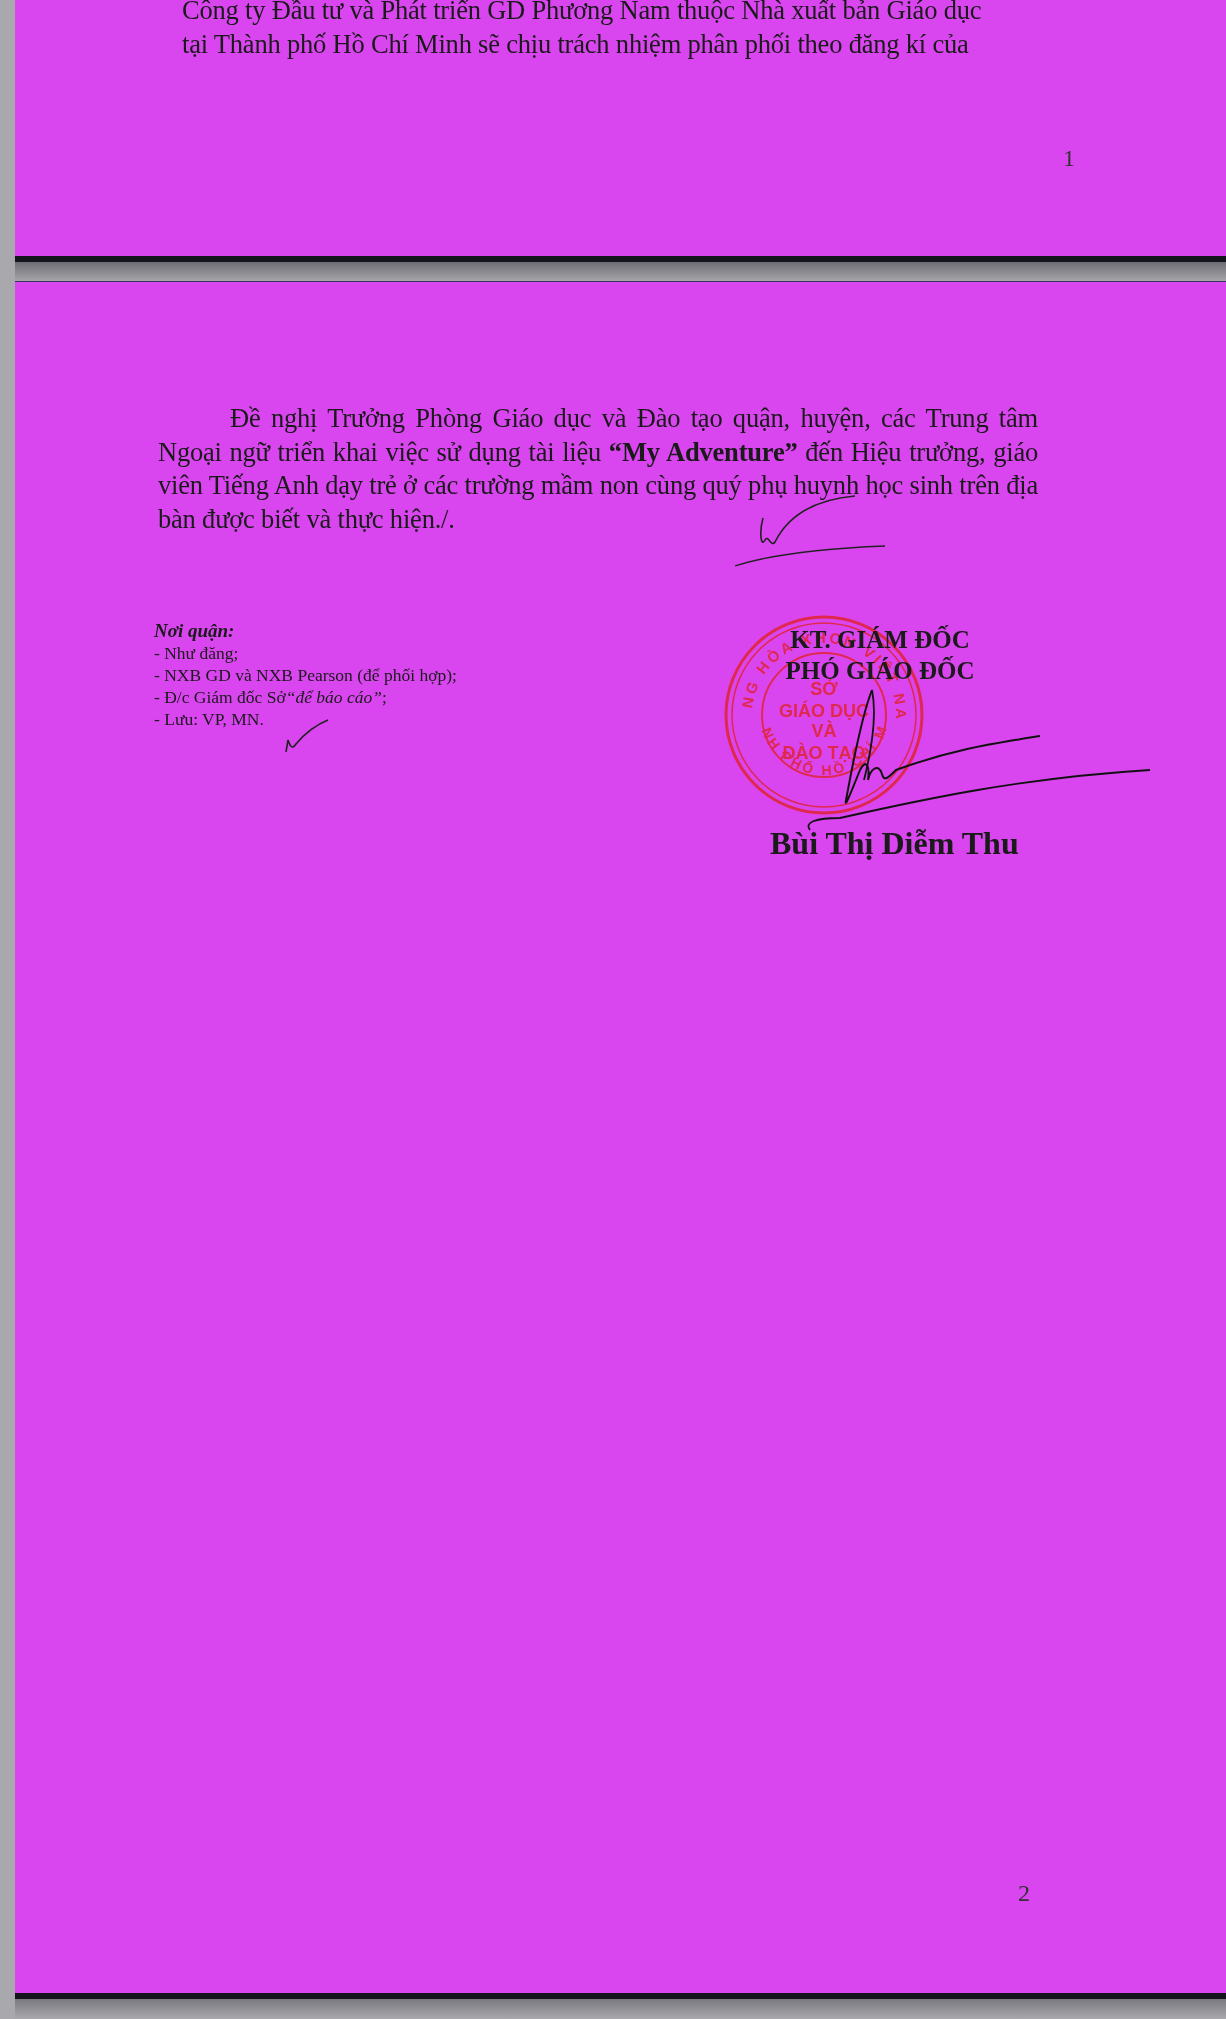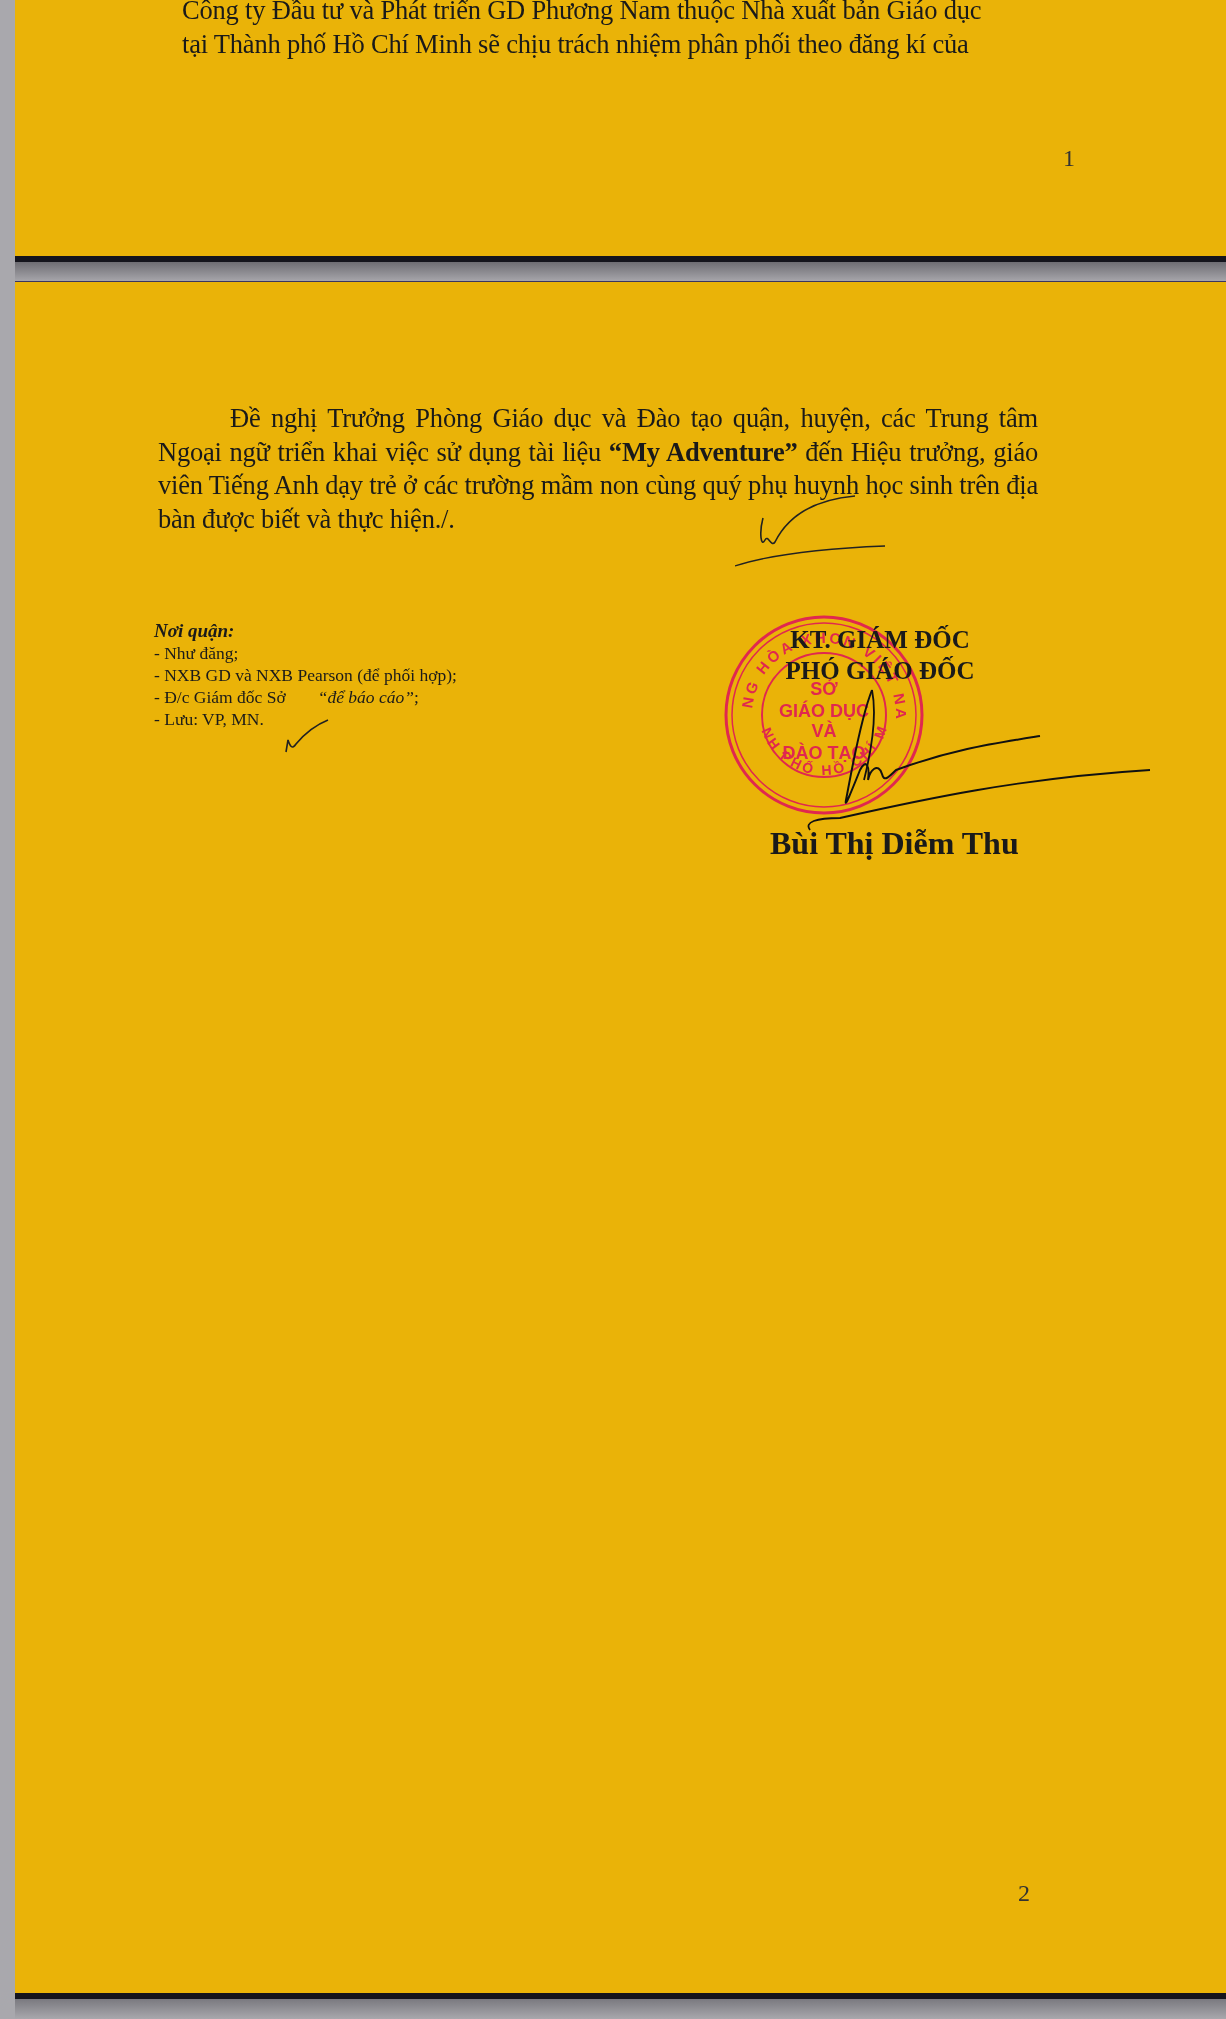--- a/index.html
+++ b/index.html
@@ -3,21 +3,21 @@
   <meta charset="utf-8">
   <style>
     html, body { margin: 0; padding: 0; }
     body {
       width: 1226px; height: 2019px; position: relative; overflow: hidden;
       background: #a9a8ad;
       font-family: "Liberation Serif", "DejaVu Serif", serif;
       color: #1a1a1a;
     }
     .page {
-      position: absolute; left: 15px; right: 0; background: #eab308;
+      position: absolute; left: 15px; right: 0; background: #d946ef;
     }
     .page1 { top: 0; height: 256px; }
     .page1-bar { position: absolute; left: 15px; right: 0; top: 256px; height: 6px; background: #14141c; }
     .gap-shadow { position: absolute; left: 15px; right: 0; top: 262px; height: 20px;
       background: linear-gradient(#6e6d73, #a9a8ad); }
     .page2 { top: 281px; height: 1712px; border-top: 1px solid #3a3560; }
     .page2-bar { position: absolute; left: 15px; right: 0; top: 1993px; height: 6px; background: #14141c; }
     .bottom-shadow { position: absolute; left: 15px; right: 0; top: 1999px; height: 20px;
       background: linear-gradient(#7a797f, #a9a8ad); }
 
@@ -29,21 +29,21 @@
     .p2-text { left: 158px; width: 880px; top: 402px; }
     .p2-text .indent { display: inline-block; width: 72px; }
     .bold { font-weight: bold; }
 
     .page-num { position: absolute; font-size: 24px; color: #333; }
     .pn1 { left: 1048px; top: 145px; }
     .pn2 { left: 1018px; top: 1880px; }
 
     .recipients { position: absolute; left: 154px; top: 620px; font-size: 17.5px; line-height: 22px; }
     .recipients .title { font-style: italic; font-weight: bold; font-size: 19px; }
-    .recipients .ital { font-style: italic; padding-left: 32px; }
+    .recipients .ital { font-style: italic; }
 
     .sign-block { position: absolute; left: 760px; top: 624px; width: 240px; text-align: center;
       font-weight: bold; font-size: 25px; line-height: 31px; z-index: 2; }
     .signer { position: absolute; left: 770px; top: 825px; font-weight: bold; font-size: 32px; }
 
     .stamp { position: absolute; left: 722px; top: 613px; width: 204px; height: 204px; z-index: 1; }
     .sig { position: absolute; z-index: 3; pointer-events: none; }
   </style>
 </head>
 <body>

